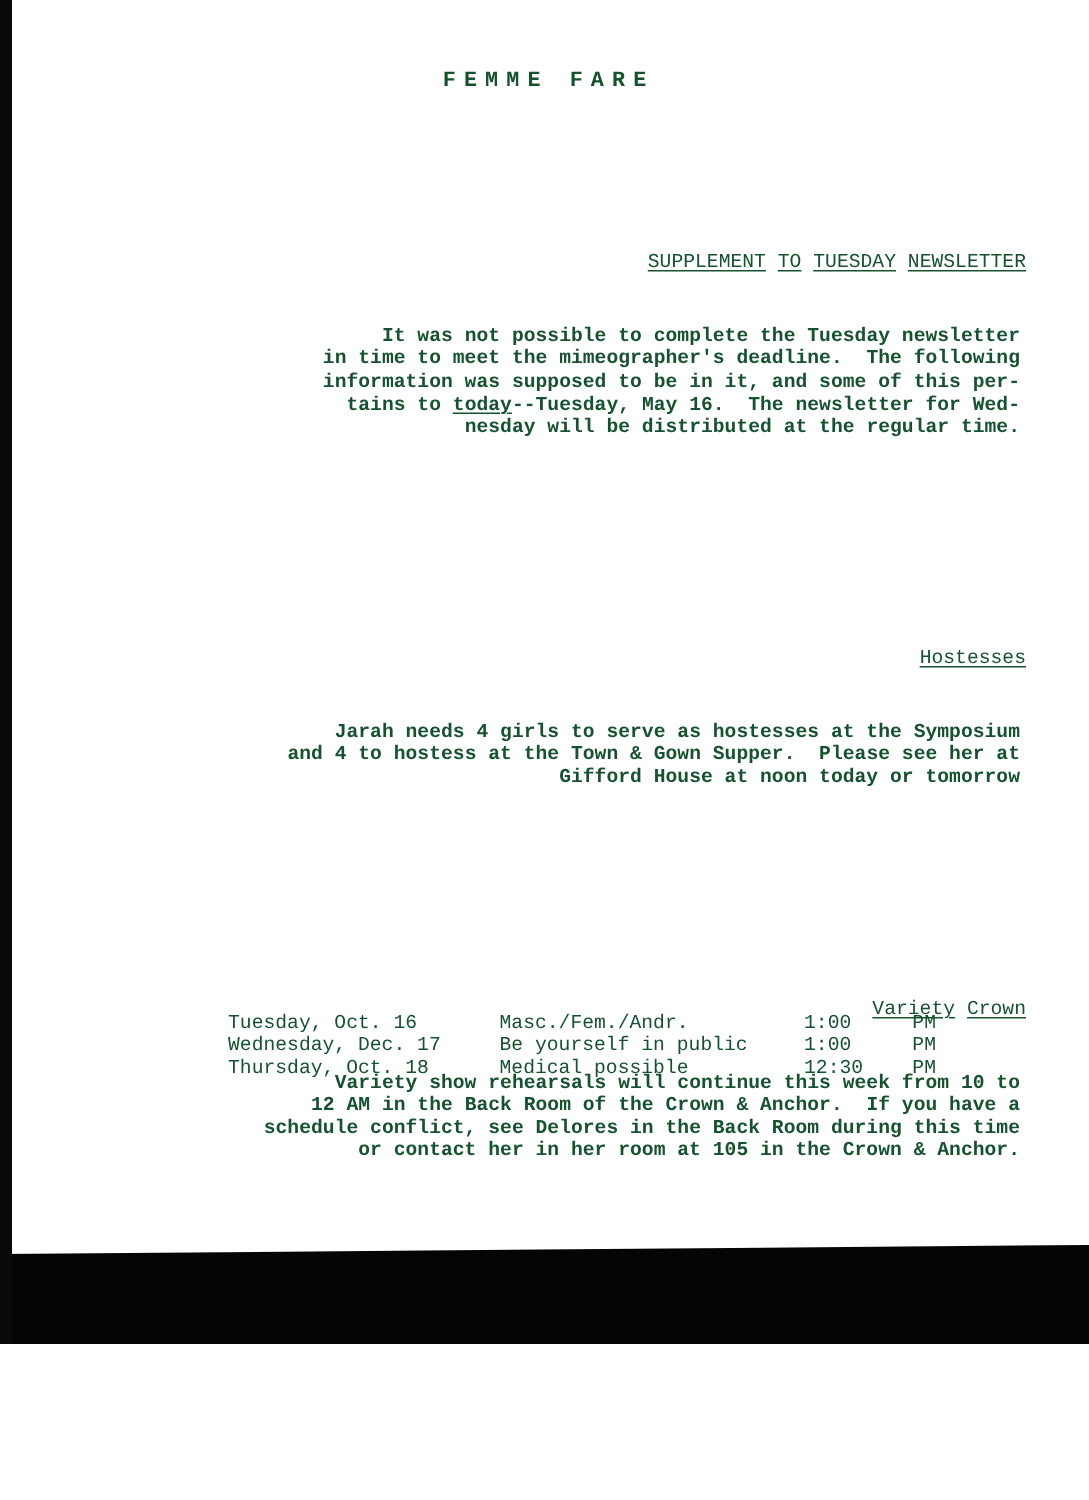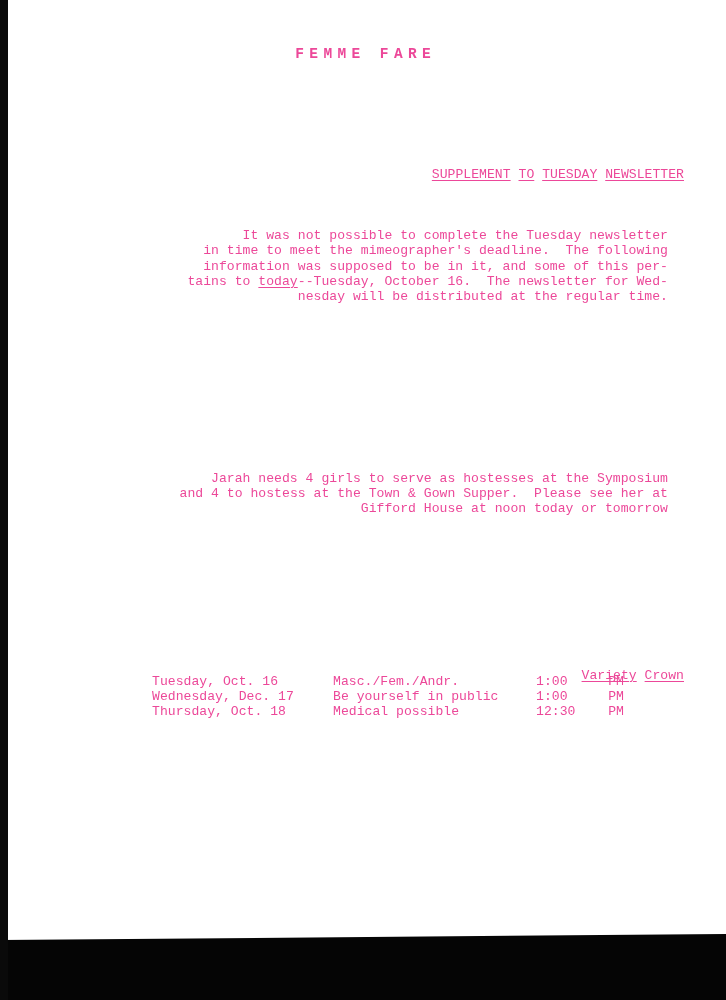--- a/index.html
+++ b/index.html
@@ -5,25 +5,25 @@
 <style>
   html, body {
     margin: 0;
     padding: 0;
     background: #ffffff;
   }
 
   .page {
     position: relative;
     width: 726px;
-    height: 1000px;
+    height: 896px;
     background: #ffffff;
     overflow: hidden;
     font-family: "Liberation Mono", "DejaVu Sans Mono", monospace;
-    color: #ec4899;
+    color: #14532d;
     -webkit-font-smoothing: none;
   }
 
   
   .scan-edge-left {
     position: absolute;
     left: 0;
     top: 0;
     width: 8px;
     height: 1000px;
@@ -90,25 +90,26 @@
     font-weight: 400;
     letter-spacing: 0.02px;
   }
   h2.heading .u {
     text-decoration: underline;
     text-decoration-thickness: 1px;
     text-underline-offset: 2px;
   }
 
   p.para {
-    margin: 16px;
+    margin: 4px;
     font-size: 13.1px;
     line-height: 15.05px;
     white-space: pre-wrap;
     letter-spacing: 0.02px;
+    font-weight: bold;
   }
   p.para .u {
     text-decoration: underline;
     text-decoration-thickness: 1px;
     text-underline-offset: 2px;
   }
 
   
   .schedule {
     position: absolute;
@@ -141,34 +142,39 @@
     <div class="doc-title">FEMME FARE</div>
 
     <div class="content">
 
       
       <div class="section">
         <h2 class="heading"><span class="u">SUPPLEMENT</span> <span class="u">TO</span> <span class="u">TUESDAY</span> <span class="u">NEWSLETTER</span></h2>
         <p class="para"><span>        It was not possible to complete the Tuesday newsletter
 in time to meet the mimeographer's deadline.  The following
 information was supposed to be in it, and some of this per-
-tains to </span><span class="u">today</span><span>--Tuesday, October 16.  The newsletter for Wed-
+tains to </span><span class="u">today</span><span>--Tuesday, May 16.  The newsletter for Wed-
 nesday will be distributed at the regular time.</span></p>
       </div>
 
       
       <div class="section">
+        <h2 class="heading"><span class="u">Hostesses</span></h2>
         <p class="para">        Jarah needs 4 girls to serve as hostesses at the Symposium
 and 4 to hostess at the Town &amp; Gown Supper.  Please see her at
 Gifford House at noon today or tomorrow</p>
       </div>
 
       
       <div class="section">
         <h2 class="heading"><span class="u">Variety</span> <span class="u">Crown</span></h2>
+        <p class="para">        Variety show rehearsals will continue this week from 10 to
+12 AM in the Back Room of the Crown &amp; Anchor.  If you have a
+schedule conflict, see Delores in the Back Room during this time
+or contact her in her room at 105 in the Crown &amp; Anchor.</p>
       </div>
 
       
 
       
       
 
       
       
 

